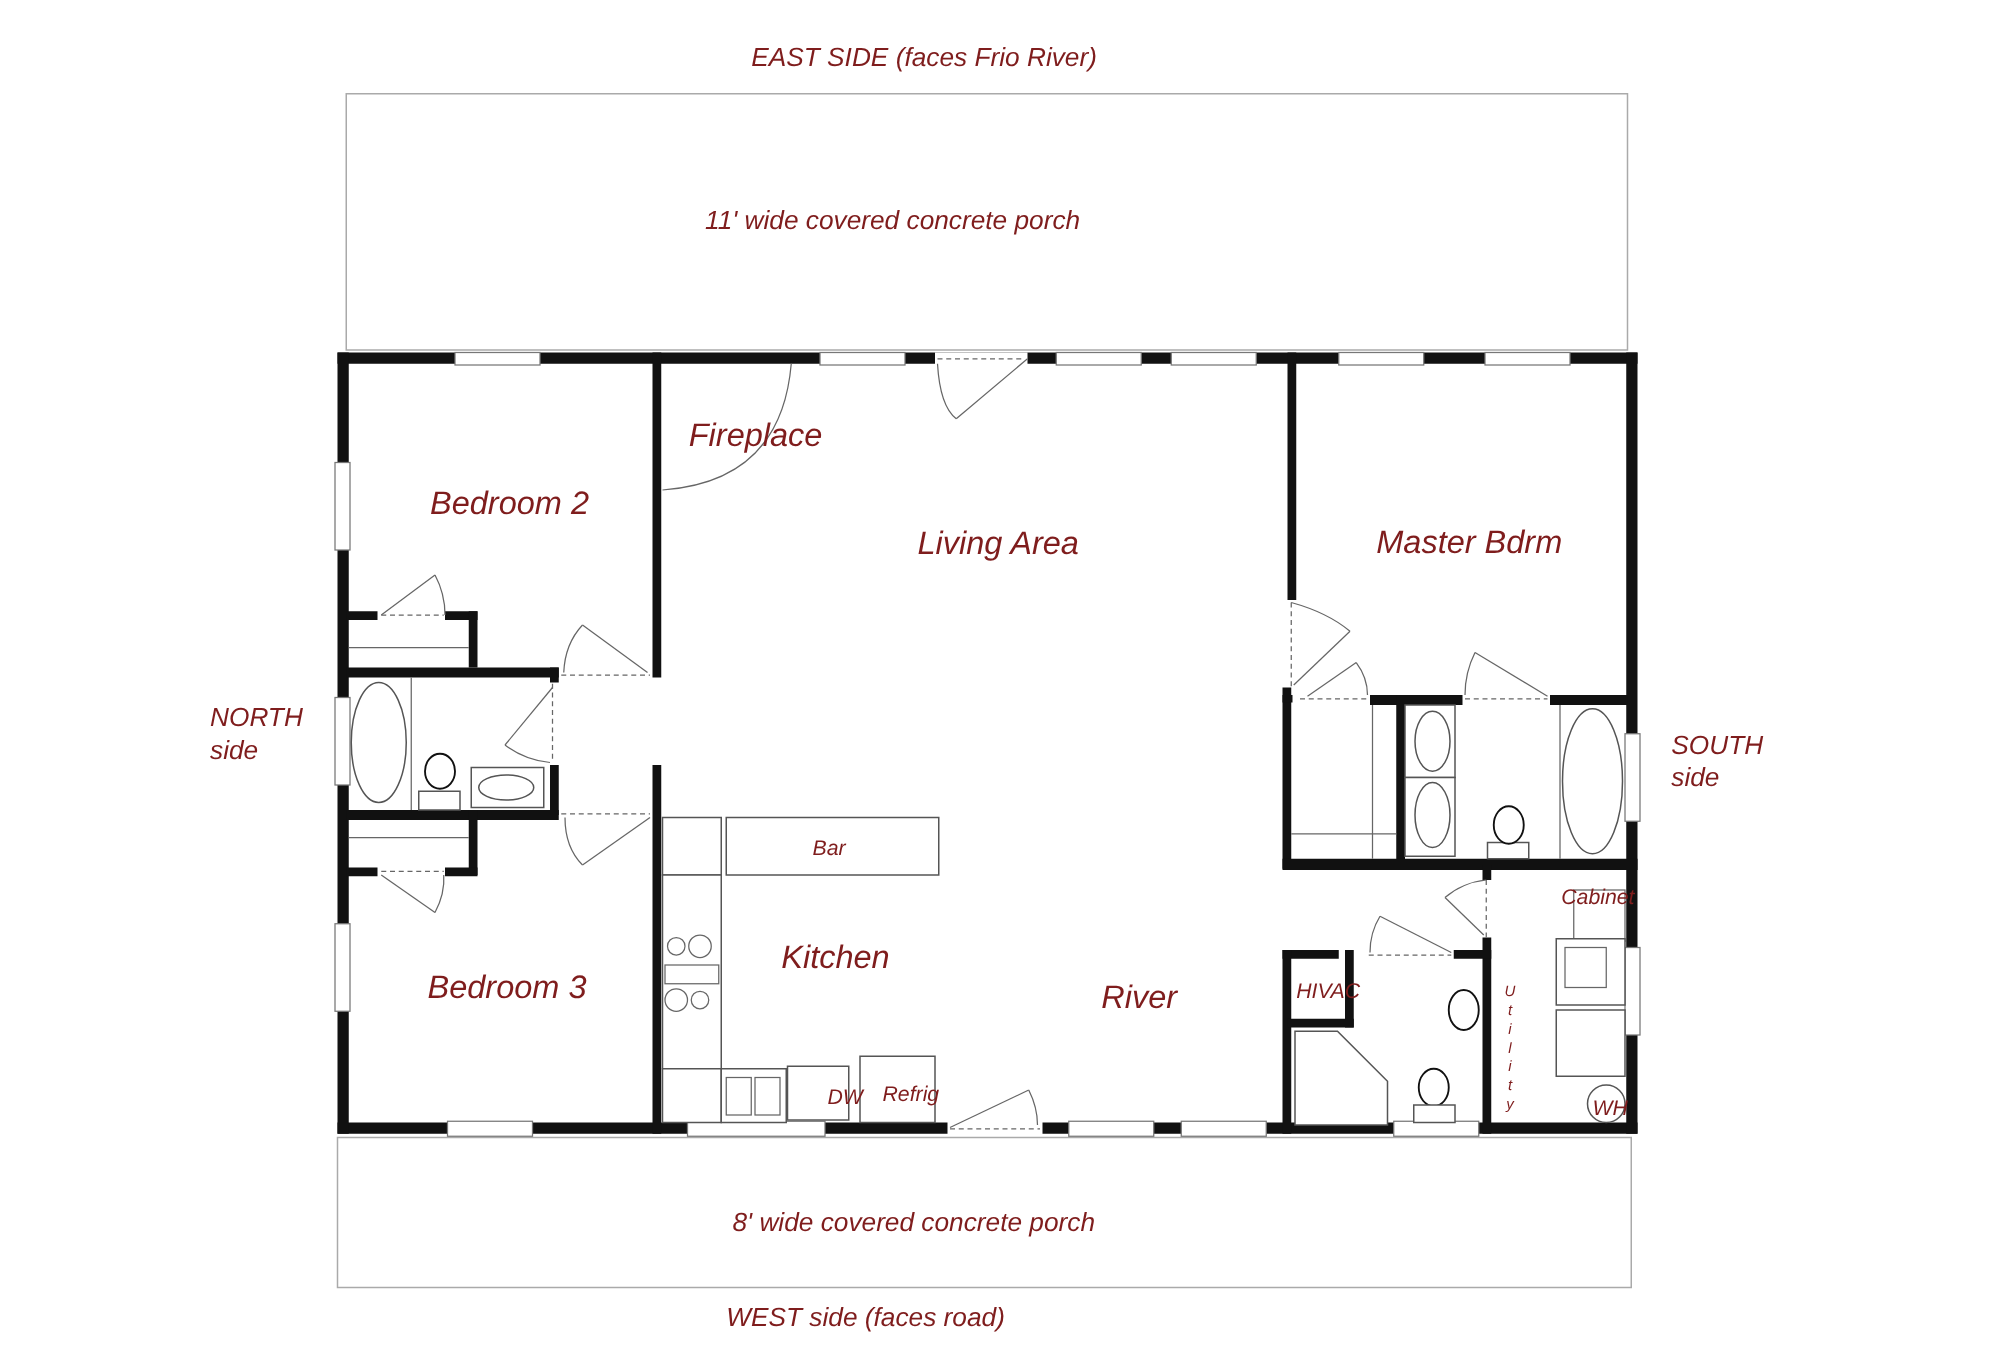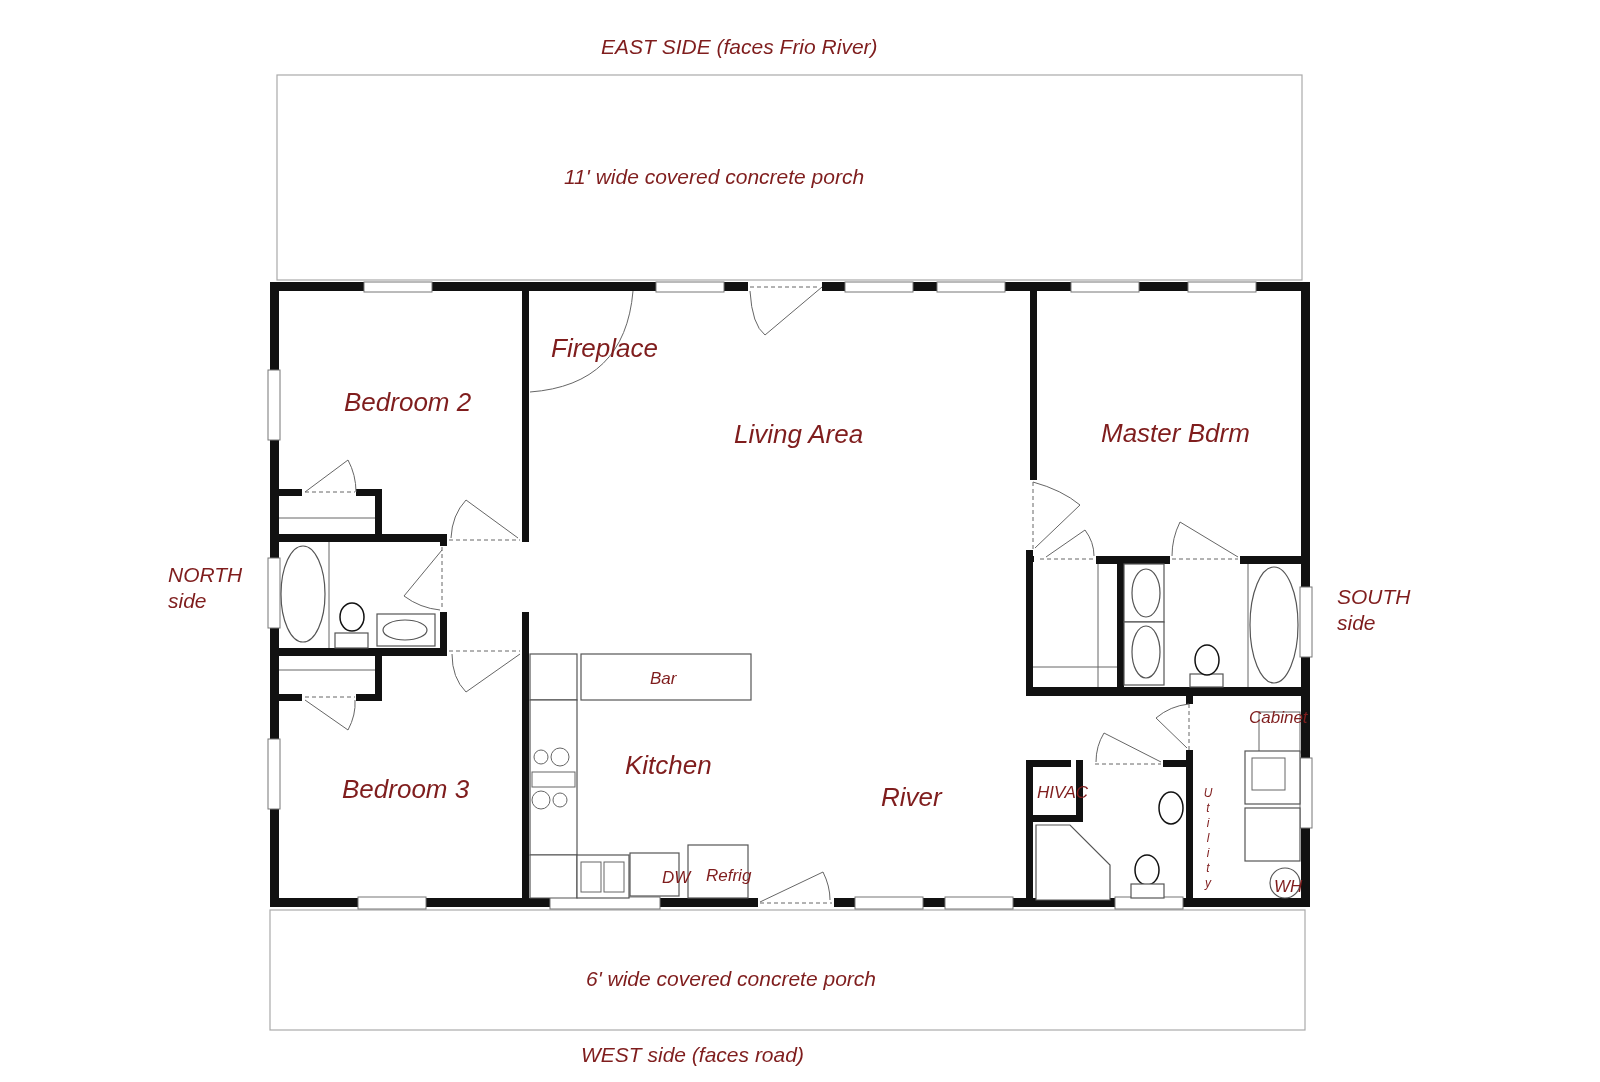--- a/index.html
+++ b/index.html
@@ -215,21 +215,21 @@
 </svg>
 
 <div class="lbl dir" style="left:601px; top:36px;">EAST SIDE (faces Frio River)</div>
 <div class="lbl dir" style="left:581px; top:1044px;">WEST side (faces road)</div>
 <div class="lbl dir" style="left:168px; top:564px;">NORTH</div>
 <div class="lbl dir" style="left:168px; top:590px;">side</div>
 <div class="lbl dir" style="left:1337px; top:586px;">SOUTH</div>
 <div class="lbl dir" style="left:1337px; top:612px;">side</div>
 
 <div class="lbl mid" style="left:564px; top:166px;">11' wide covered concrete porch</div>
-<div class="lbl mid" style="left:586px; top:968px;">6' wide covered concrete porch</div>
+<div class="lbl mid" style="left:586px; top:968px;">8' wide covered concrete porch</div>
 
 <div class="lbl big" style="left:344px; top:389px;">Bedroom 2</div>
 <div class="lbl big" style="left:342px; top:776px;">Bedroom 3</div>
 <div class="lbl big" style="left:551px; top:335px;">Fireplace</div>
 <div class="lbl big" style="left:734px; top:421px;">Living Area</div>
 <div class="lbl big" style="left:1101px; top:404px;margin-top:16px;">Master Bdrm</div>
 <div class="lbl big" style="left:625px; top:752px;">Kitchen</div>
 <div class="lbl big" style="left:881px; top:784px;">River</div>
 <div class="lbl vert" style="left:1202px; top:786px;">U<br>t<br>i<br>l<br>i<br>t<br>y</div>
 

